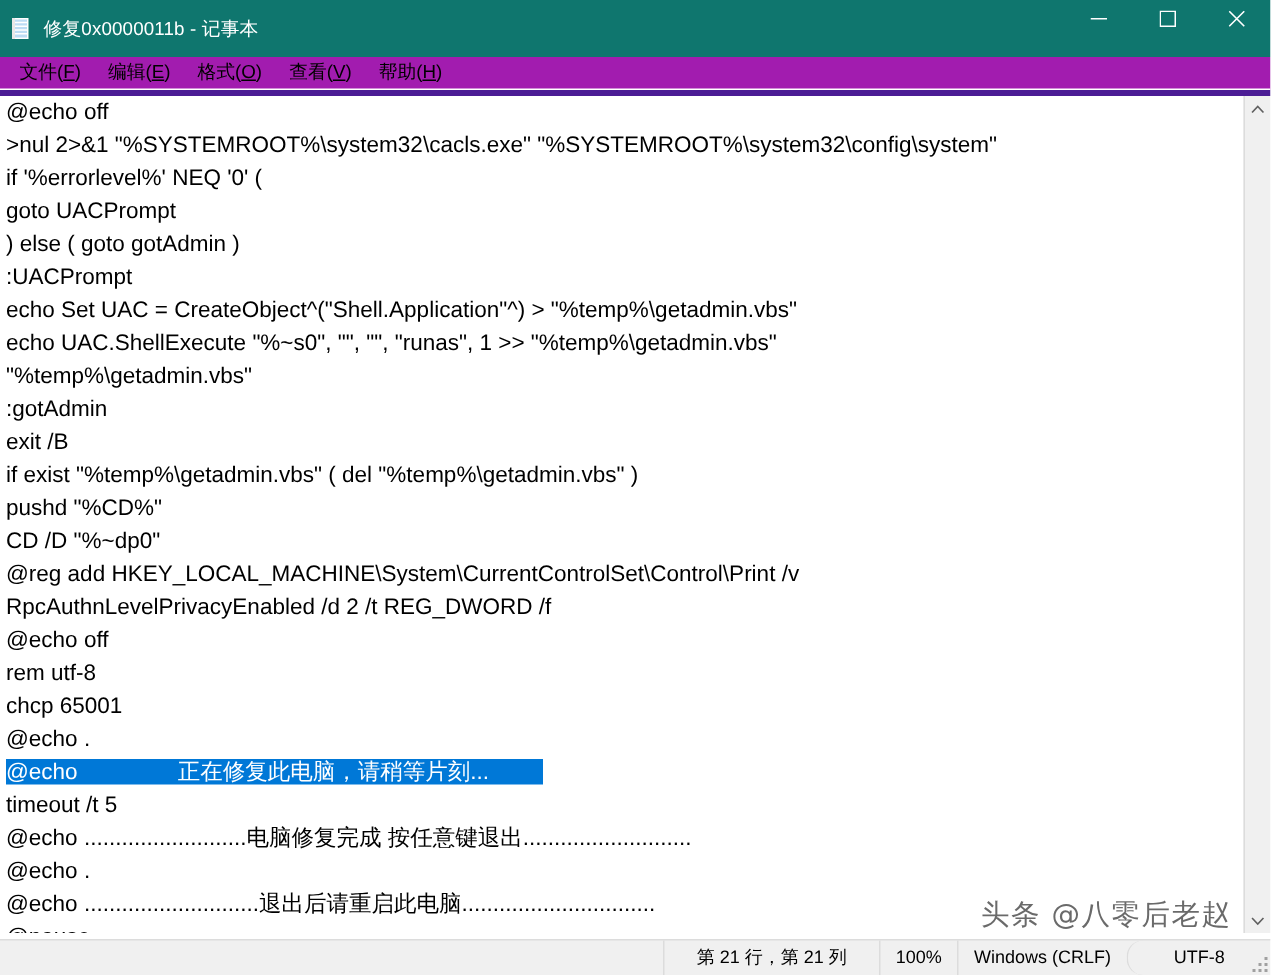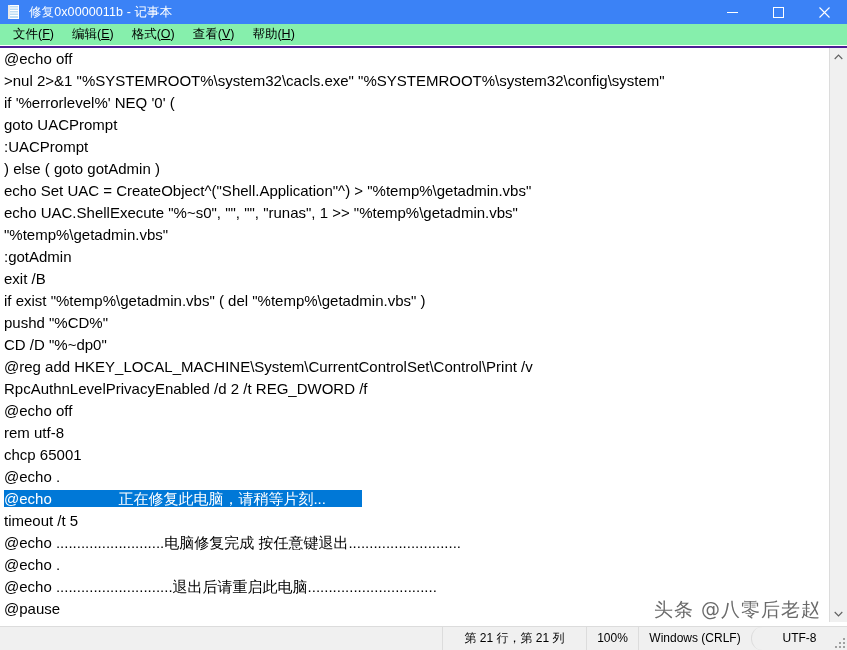--- a/index.html
+++ b/index.html
@@ -17,22 +17,22 @@
     position: relative;
     width: 847px;
     height: 650px;
     background: #ffffff;
     display: flex;
     flex-direction: column;
   }
 
   
   .titlebar {
-    height: 24px;
-    background: #3b82f6;
+    height: 38px;
+    background: #0f766e;
     display: flex;
     align-items: center;
     flex: 0 0 auto;
     position: relative;
   }
   .title-icon {
     width: 16px;
     height: 16px;
     margin-left: 6px;
     margin-right: 7px;
@@ -57,21 +57,21 @@
     width: 46px;
     height: 24px;
     display: flex;
     align-items: center;
     justify-content: center;
   }
 
   
   .menubar {
     height: 21px;
-    background: #86efac;
+    background: #a21caf;
     display: flex;
     align-items: center;
     padding-left: 4px;
     flex: 0 0 auto;
     border-bottom: 1px solid #ffffff;
   }
   .menu-item {
     font-size: 12.5px;
     color: #000000;
     padding: 1px 9px 2px 9px;
@@ -79,21 +79,21 @@
     line-height: 17px;
   }
   .menu-item u { text-decoration: underline; }
 
   
   .editor-wrap {
     flex: 1 1 auto;
     position: relative;
     display: flex;
     min-height: 0;
-    border-top: 2px solid #4c1d95;
+    border-top: 4px solid #4c1d95;
     gap: 15px;
   }
   .editor {
     flex: 1 1 auto;
     position: relative;
     background: #ffffff;
     overflow: hidden;
   }
   .code {
     position: absolute;
@@ -250,22 +250,22 @@
     <div class="menu-item"><span>帮助(</span><u>H</u><span>)</span></div>
   </div>
 
   <div class="editor-wrap">
     <div class="editor">
       <div class="code" id="code-lines">
           <div class="line">@echo off</div>
           <div class="line">&gt;nul 2&gt;&amp;1 "%SYSTEMROOT%\system32\cacls.exe" "%SYSTEMROOT%\system32\config\system"</div>
           <div class="line">if '%errorlevel%' NEQ '0' (</div>
           <div class="line">goto UACPrompt</div>
+          <div class="line">) else ( goto gotAdmin )</div>
           <div class="line">:UACPrompt</div>
-          <div class="line">) else ( goto gotAdmin )</div>
           <div class="line">echo Set UAC = CreateObject^("Shell.Application"^) &gt; "%temp%\getadmin.vbs"</div>
           <div class="line">echo UAC.ShellExecute "%~s0", "", "", "runas", 1 &gt;&gt; "%temp%\getadmin.vbs"</div>
           <div class="line">"%temp%\getadmin.vbs"</div>
           <div class="line">:gotAdmin</div>
           <div class="line">exit /B</div>
           <div class="line">if exist "%temp%\getadmin.vbs" ( del "%temp%\getadmin.vbs" )</div>
           <div class="line">pushd "%CD%"</div>
           <div class="line">CD /D "%~dp0"</div>
           <div class="line">@reg add HKEY_LOCAL_MACHINE\System\CurrentControlSet\Control\Print /v</div>
           <div class="line">RpcAuthnLevelPrivacyEnabled /d 2 /t REG_DWORD /f</div>

